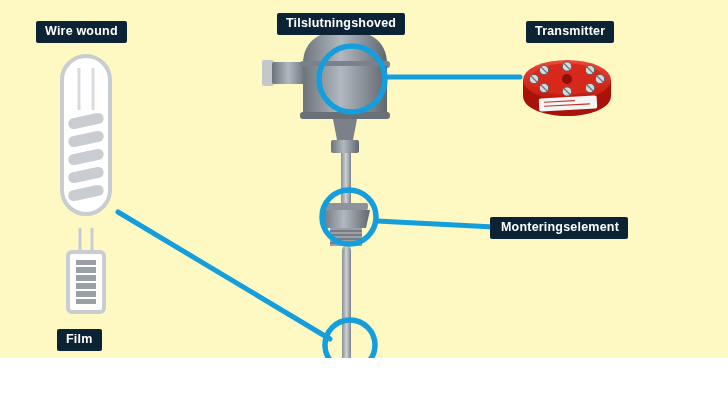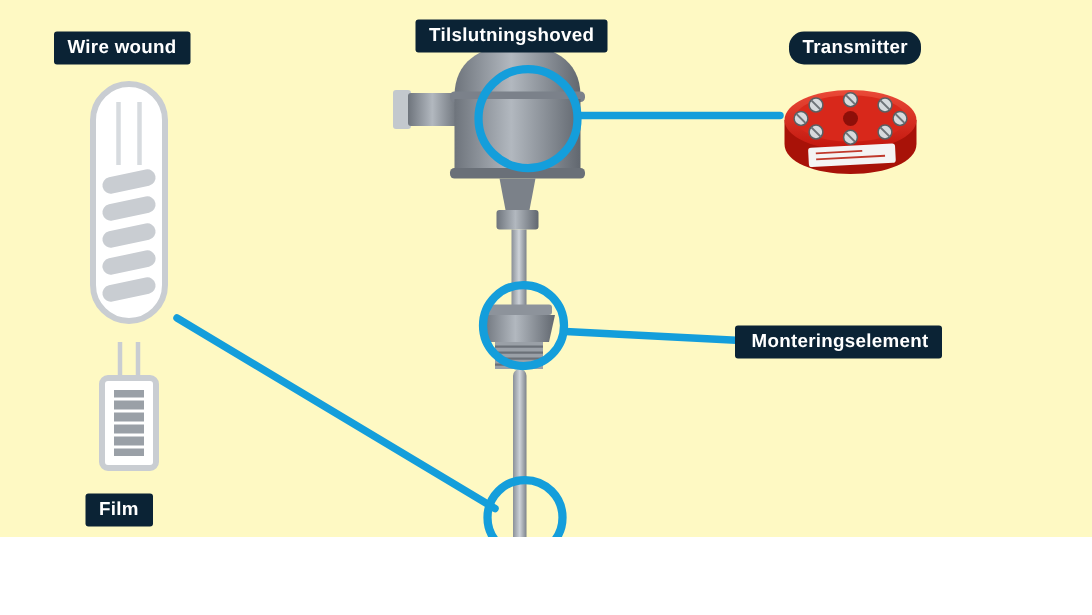--- a/index.html
+++ b/index.html
@@ -163,17 +163,17 @@
       <circle cx="350" cy="345" r="25"></circle>
     </g>
   </svg>
 
   <div class="label" style="left:36px; top:21px;">Wire wound</div>
 
   <div class="label" style="left:57px; top:329px;">Film</div>
 
   <div class="label" style="left:277px; top:13px;">Tilslutningshoved</div>
 
-  <div class="label" style="left:526px; top:21px;border-radius:10px;">Transmitter</div>
+  <div class="label" style="left:526px; top:21px;">Transmitter</div>
 
   <div class="label" style="left:490px; top:217px;padding-left:11px;">Monteringselement</div>
 
 </div>
 
 </body></html>

